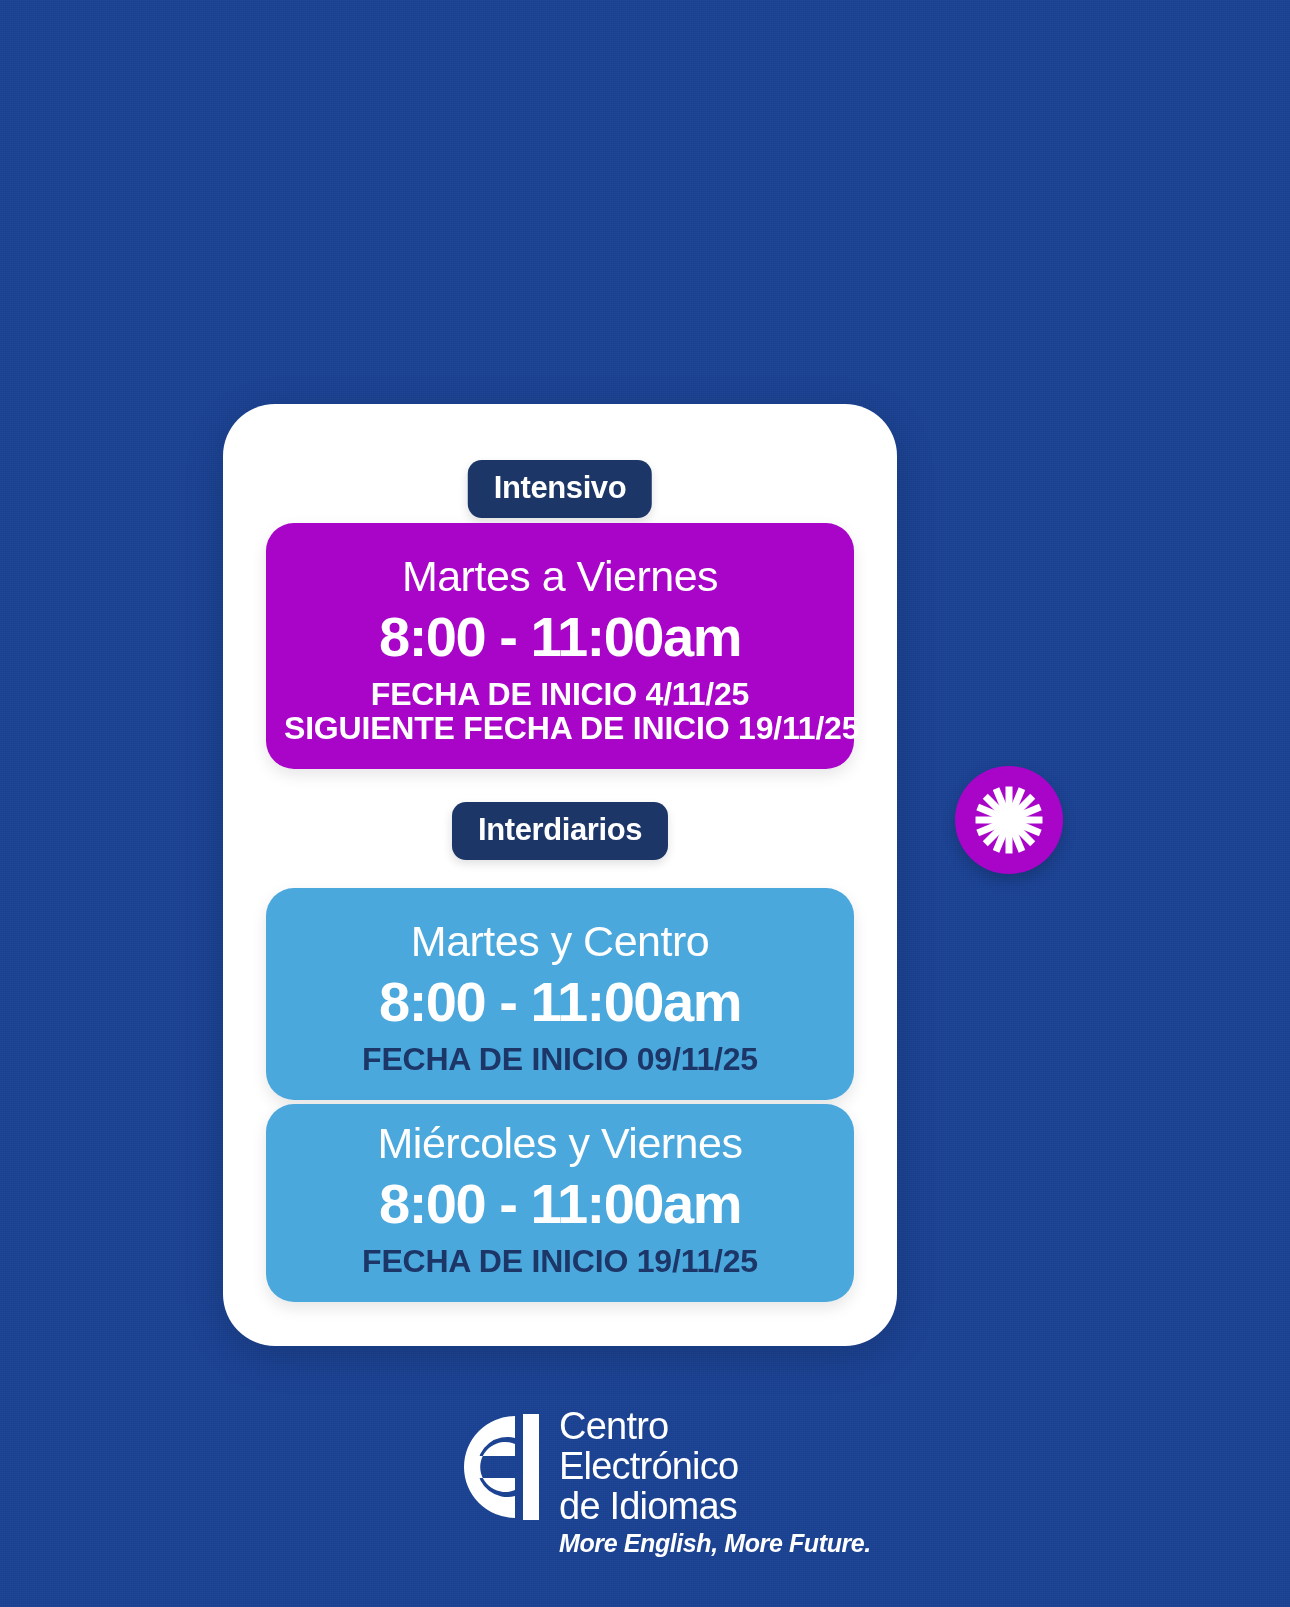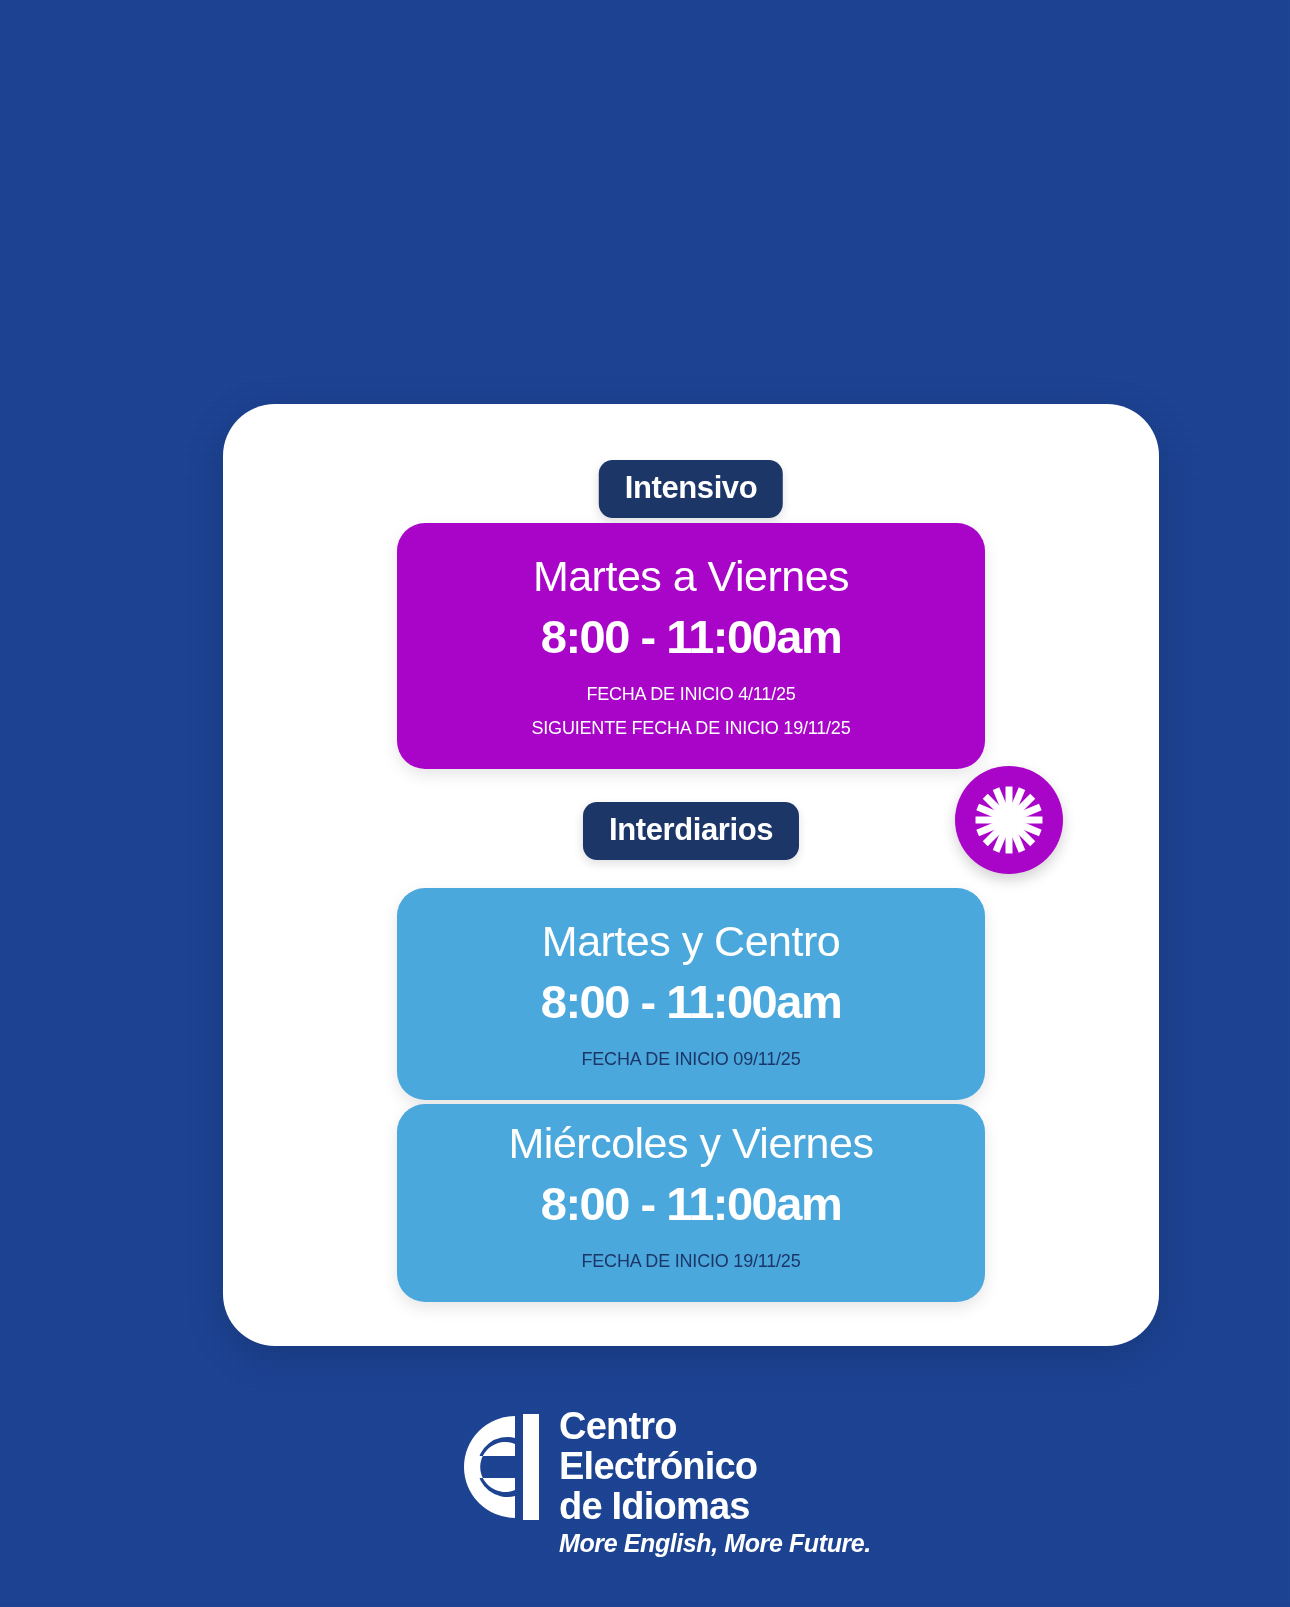--- a/index.html
+++ b/index.html
@@ -67,21 +67,21 @@
     background-size: 46px 42px, 38px 36px, 52px 48px, 34px 40px, 44px 38px, 40px 44px, 30px 30px, 36px 34px;
     -webkit-background-clip: text;
     background-clip: text;
   }
 
   
   #schedule-panel {
     position: absolute;
     left: 223px;
     top: 404px;
-    width: 936px;
+    width: 674px;
     height: 942px;
     background: #ffffff;
     border-radius: 52px;
     box-shadow: 0 10px 40px rgba(0,0,0,.16);
   }
 
   
   .section-badge {
     position: absolute;
     left: 50%;
@@ -118,32 +118,32 @@
   #card-mie-vie     { top: 700px;  padding: 12px 18px 24px; }
 
   .card-days {
     font-size: 43px;
     line-height: 54px;
     font-weight: 400;
     color: #ffffff;
     letter-spacing: -0.5px;
   }
   .card-time {
-    font-size: 47px;
+    font-size: 56px;
     line-height: 64px;
     font-weight: 900;
     color: #ffffff;
     letter-spacing: -1.5px;
     margin-top: 2px;
   }
   .card-dates { margin-top: 8px; }
   .card-date-line {
-    font-size: 18px;
+    font-size: 32px;
     line-height: 34px;
-    font-weight: 400;
+    font-weight: 700;
     letter-spacing: -0.2px;
     white-space: nowrap;
   }
   .date-light { color: #ffffff; }
   .date-navy  { color: #1d3668; }
 
   
   #asterisk-badge {
     position: absolute;
     left: 955px;
@@ -166,21 +166,21 @@
     justify-content: center;
     align-items: flex-start;
     gap: 0;
   }
   #logo-mark { width: 128px; height: 150px; flex: 0 0 auto; }
   #logo-mark svg { display:block; width:100%; height:100%; }
   #logo-text { margin-left: 12px; padding-top: 14px; }
   .logo-line {
     font-size: 38px;
     line-height: 40px;
-    font-weight: 700;
+    font-weight: 400;
     color: #ffffff;
     letter-spacing: -0.8px;
   }
   #logo-tagline {
     margin-top: 5px;
     font-size: 25px;
     line-height: 24px;
     font-style: italic;
     font-weight: 700;
     color: #ffffff;

